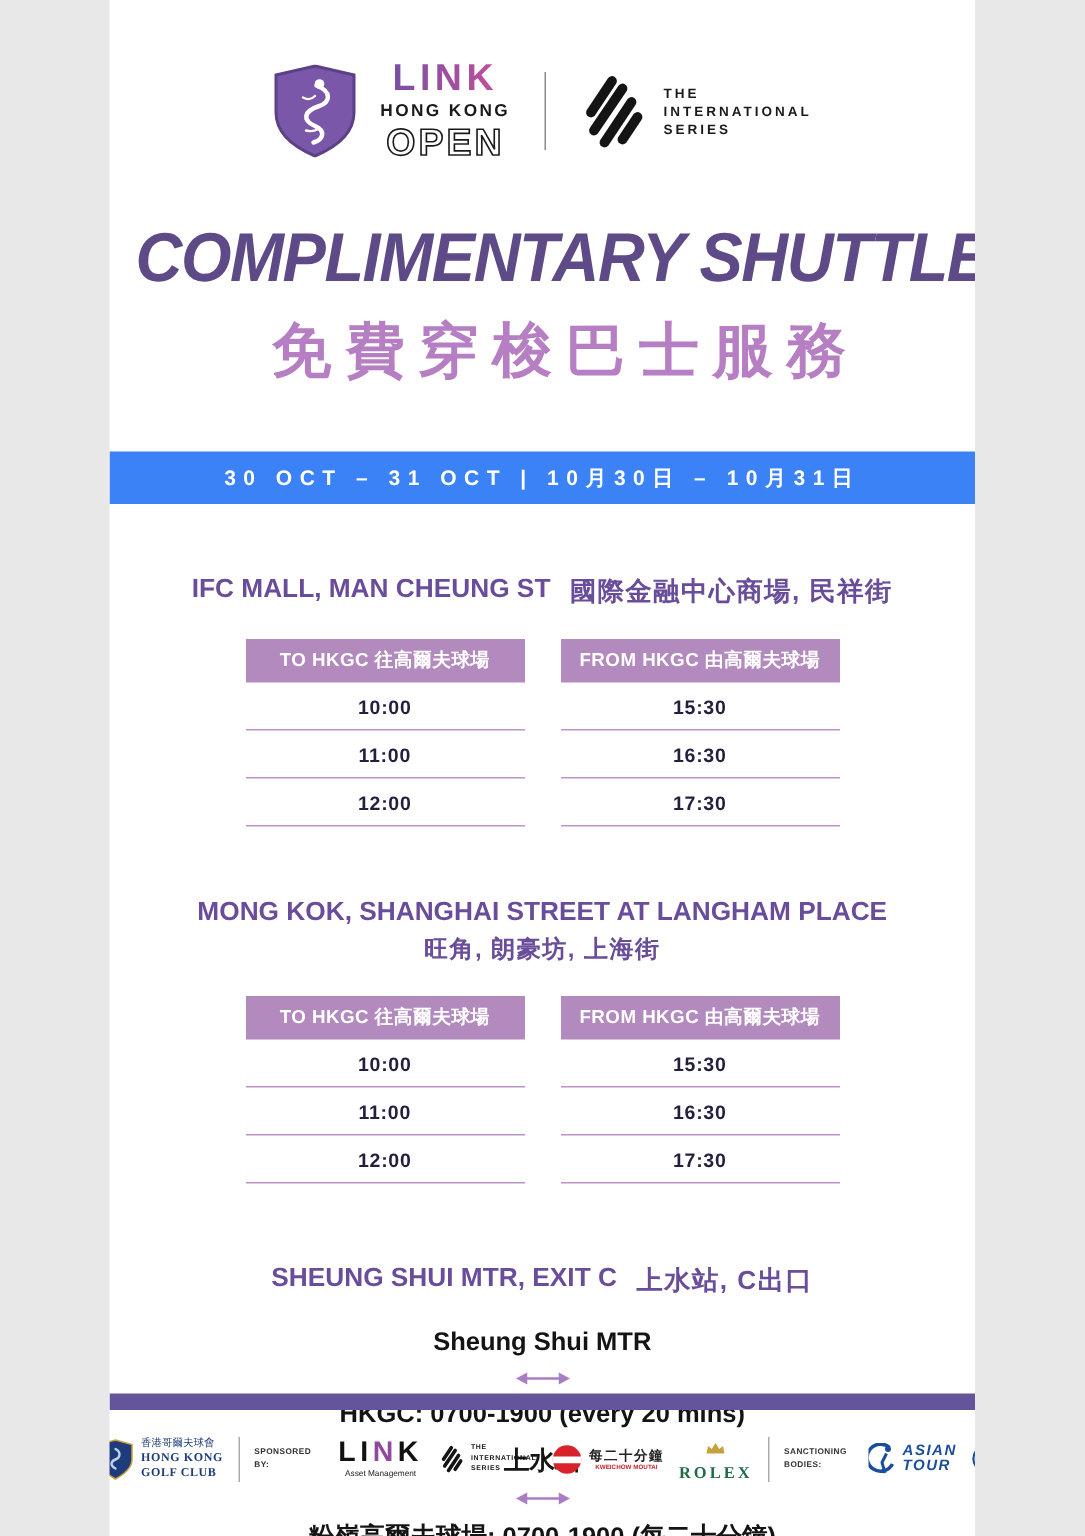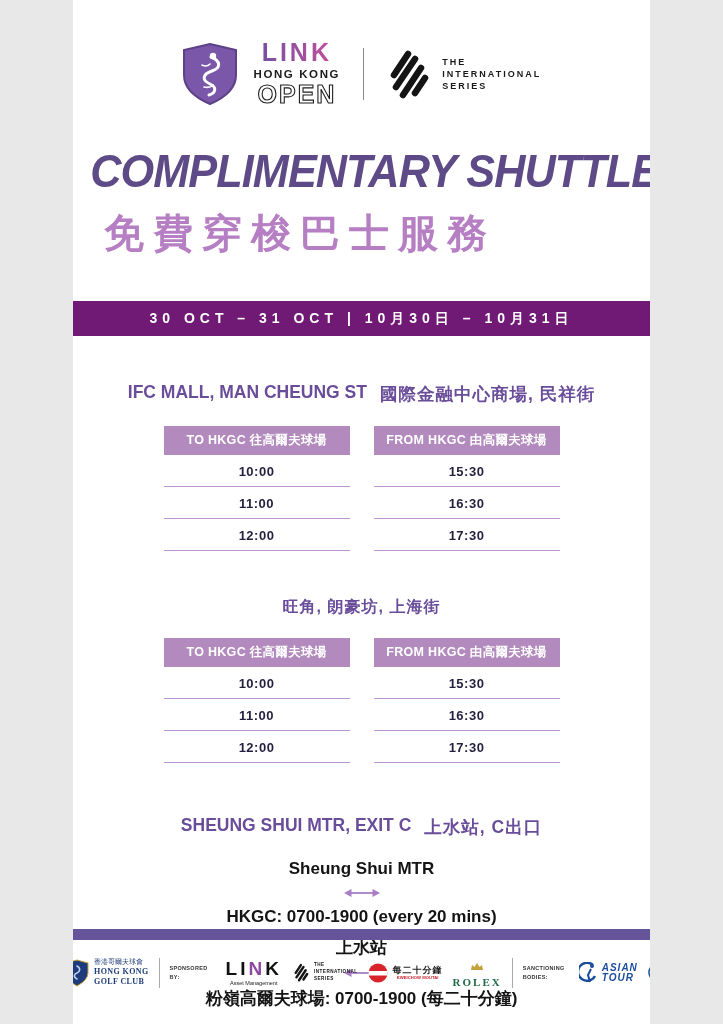--- a/index.html
+++ b/index.html
@@ -15,23 +15,23 @@
     .hko-link { background:linear-gradient(90deg,#7A4FA3,#C04F9C); -webkit-background-clip:text; -webkit-text-fill-color:transparent; }
   }
   .hko-hk { font-size:11.5px; font-weight:bold; letter-spacing:1.6px; color:#1A1A1A; margin-top:4px; }
   .logo-sep { width:1.5px; height:52px; background:#8A8A8A; }
   .intl { display:flex; align-items:center; gap:12px; }
   .intl-text div { font-size:9px; font-weight:bold; letter-spacing:2px; color:#1A1A1A; line-height:1.35; }
 
   
   .title-en { margin-top:36px; text-align:center; font-size:46px; font-weight:800; font-style:italic;
               color:#5E4A87; letter-spacing:-1px; transform:scaleX(0.94); white-space:nowrap; }
-  .title-zh { margin-top:8px; font-size:40px; font-weight:bold; color:#B67FC3; letter-spacing:9px;margin-left:31px; }
-
-  .banner { margin-top:40px; background:#701a75; color:#ffffff; text-align:center;
+  .title-zh { margin-top:8px; text-align:center; font-size:40px; font-weight:bold; color:#B67FC3; letter-spacing:9px;margin-left:31px; }
+
+  .banner { margin-top:40px; background:#3b82f6; color:#ffffff; text-align:center;
             font-weight:bold; font-size:14px; letter-spacing:5px; padding:9px 0 8px; }
 
   
   .section { text-align:center; }
   .sec-title { display:flex; justify-content:center; gap:13px; font-size:17.5px; font-weight:bold; color:#6A4D9A; }
   .sec-title .zh { letter-spacing:1px; }
   .sec1 { margin-top:46px; }
   .sec2 { margin-top:46px; }
   .sec2 .zh-line { margin-top:5px; font-size:16px; font-weight:bold; color:#6A4D9A; letter-spacing:1px; }
   .sec3 { margin-top:52px; }
@@ -126,20 +126,23 @@
       <div class="tcol">
         <div class="thead">FROM HKGC 由高爾夫球場</div>
         <div class="tcell">15:30</div>
         <div class="tcell">16:30</div>
         <div class="tcell">17:30</div>
       </div>
     </div>
   </div>
 
   <div class="section sec2">
+    <div class="sec-title">
+      <span>MONG KOK, SHANGHAI STREET AT LANGHAM PLACE</span>
+    </div>
     <div class="zh-line">旺角, 朗豪坊, 上海街</div>
     <div class="timetable">
       <div class="tcol">
         <div class="thead">TO HKGC 往高爾夫球場</div>
         <div class="tcell">10:00</div>
         <div class="tcell">11:00</div>
         <div class="tcell">12:00</div>
       </div>
       <div class="tcol">
         <div class="thead">FROM HKGC 由高爾夫球場</div>

